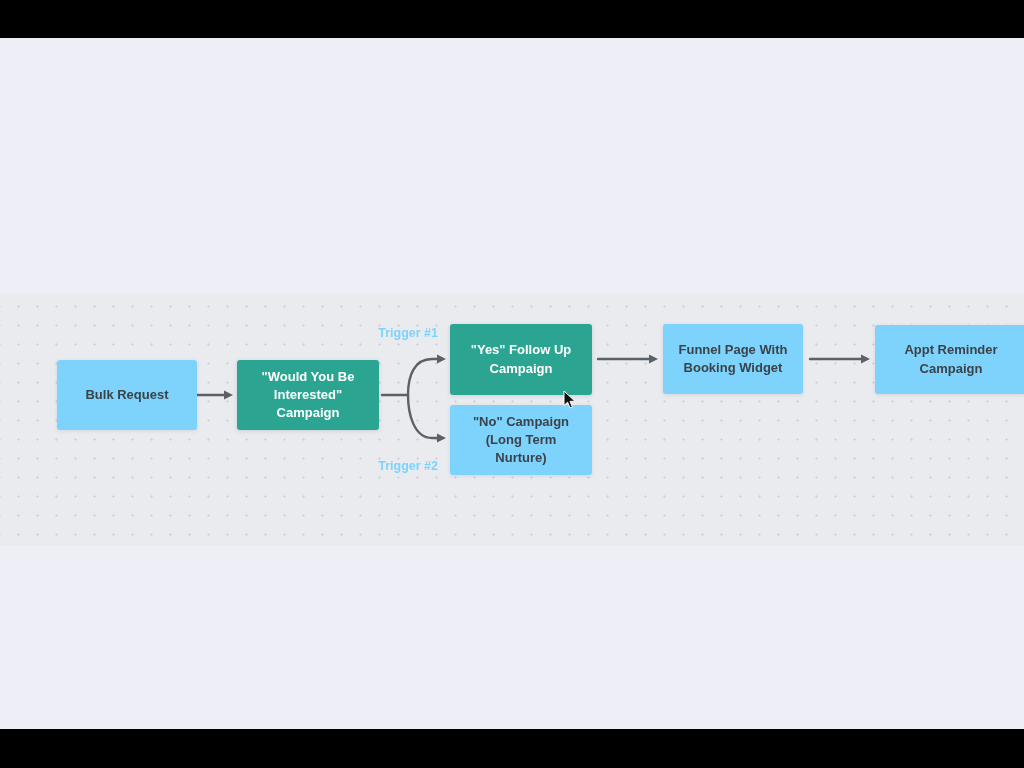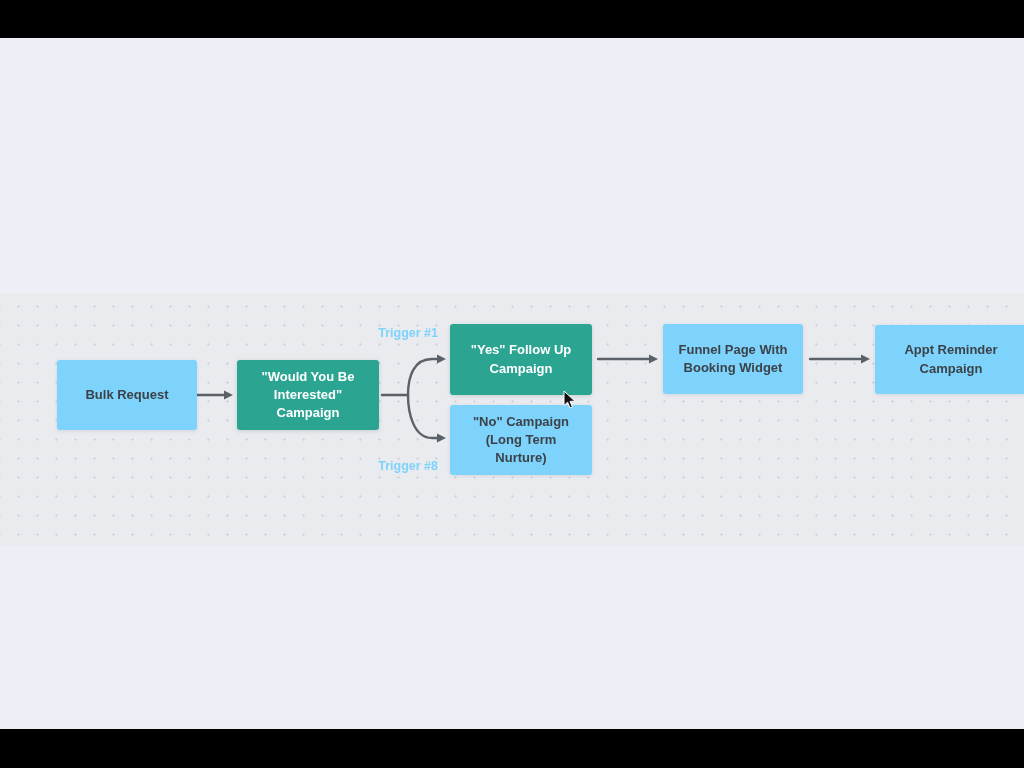--- a/index.html
+++ b/index.html
@@ -94,19 +94,19 @@
 <div class="node teal" style="left:450px; top:324px; width:142px; height:71px;">"Yes" Follow Up Campaign</div>
 
 <div class="node white" style="left:450px; top:405px; width:142px; height:70px;">"No" Campaign (Long Term Nurture)</div>
 
 <div class="node white" style="left:663px; top:324px; width:140px; height:70px;">Funnel Page With Booking Widget</div>
 
 <div class="node white" style="left:875px; top:325px; width:152px; height:69px;">Appt Reminder Campaign</div>
 
 <div class="trigger-label" style="left:348px; top:326px;">Trigger #1</div>
 
-<div class="trigger-label" style="left:348px; top:459px;">Trigger #8</div>
+<div class="trigger-label" style="left:348px; top:459px;">Trigger #2</div>
 
 <svg class="cursor" style="left:563px; top:391px;" width="14" height="19" viewBox="0 0 14 19">
   <polygon points="1,0 1,14.5 4.6,11.2 7,17 9.4,16 7,10.4 12,10.2" fill="#111111" stroke="#ffffff" stroke-width="1"></polygon>
 </svg>
 
 <div class="letterbox bottom"></div>
 
 </body></html>

